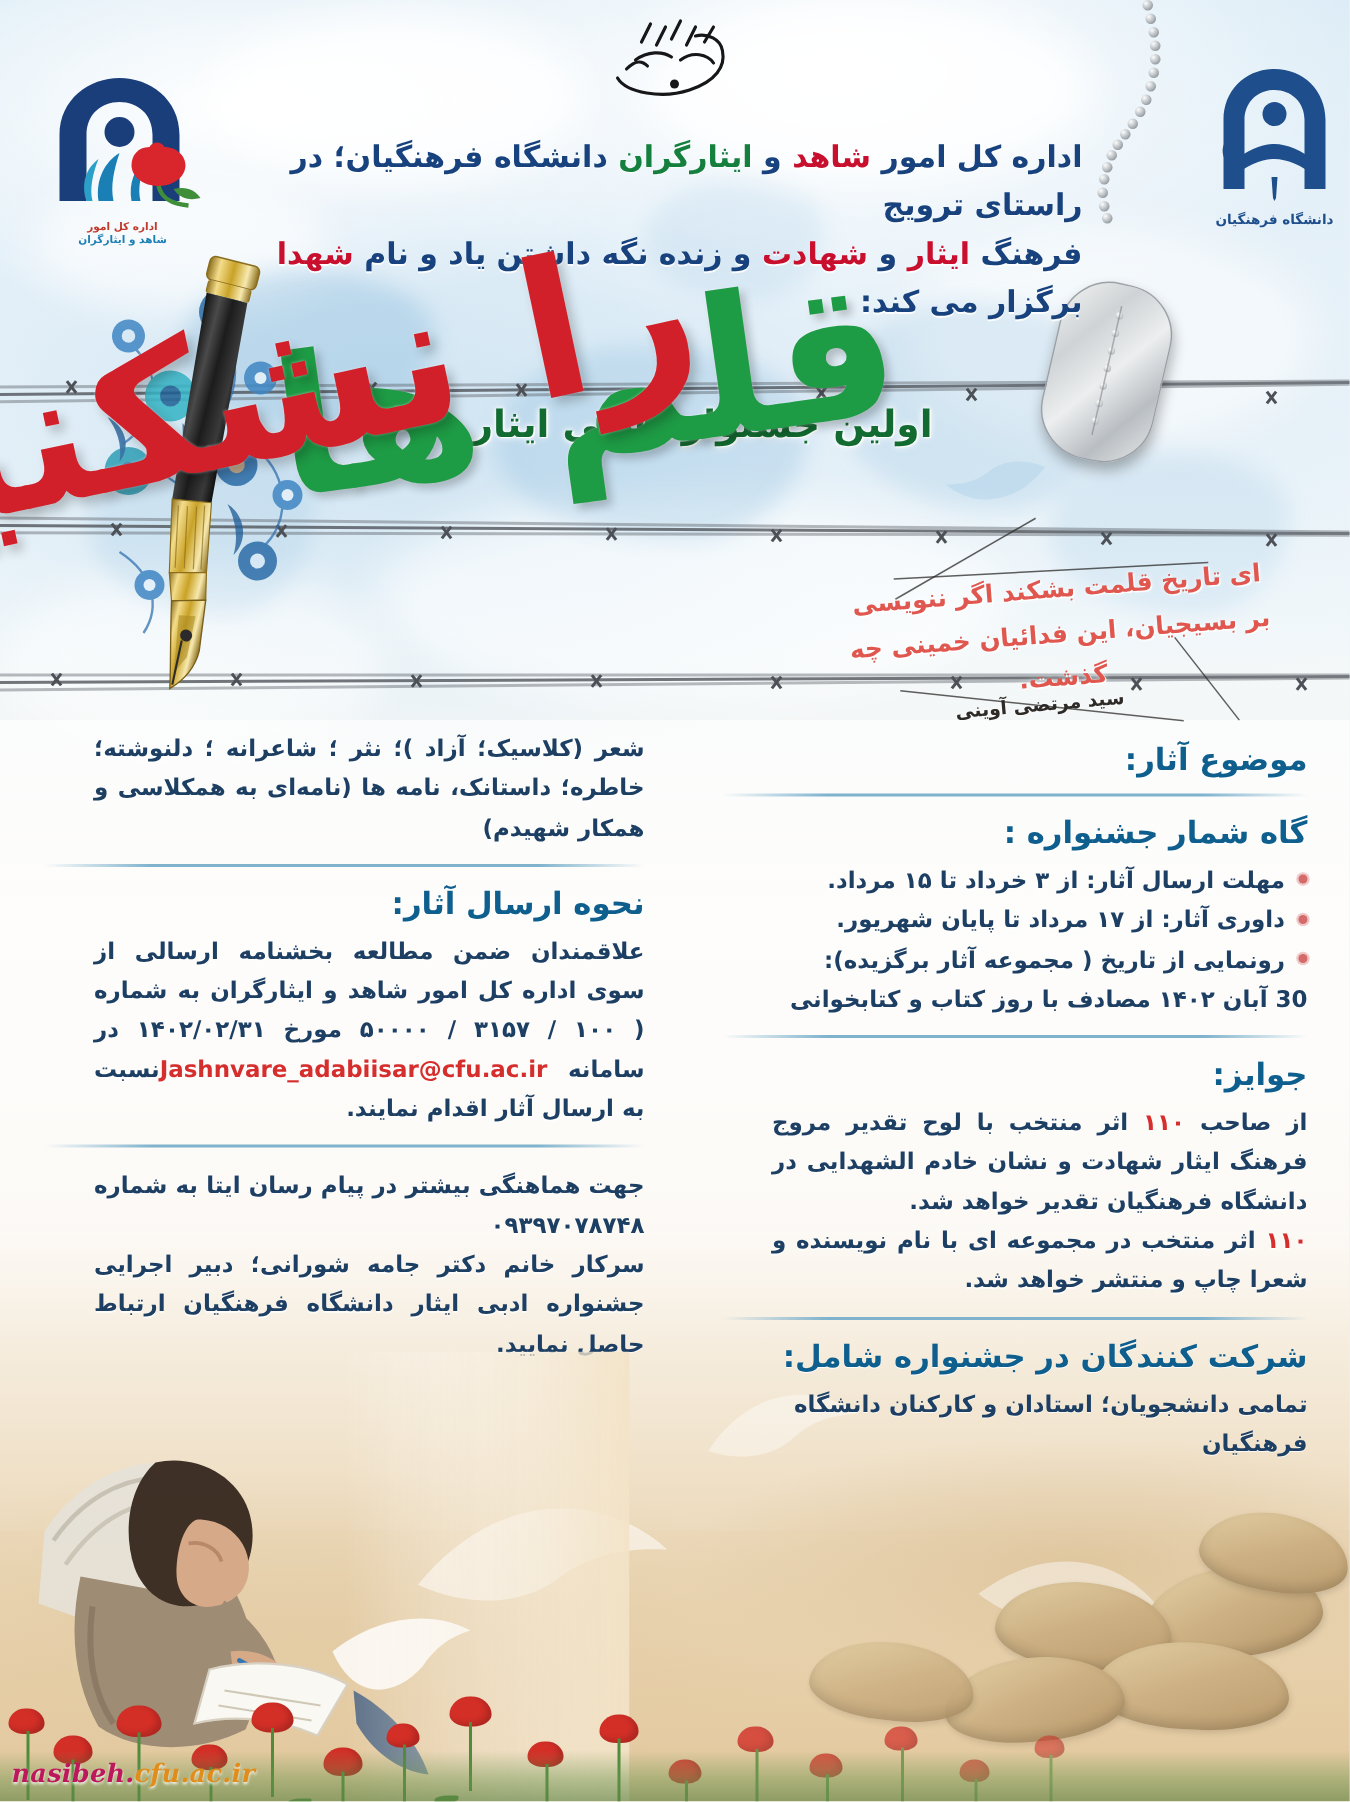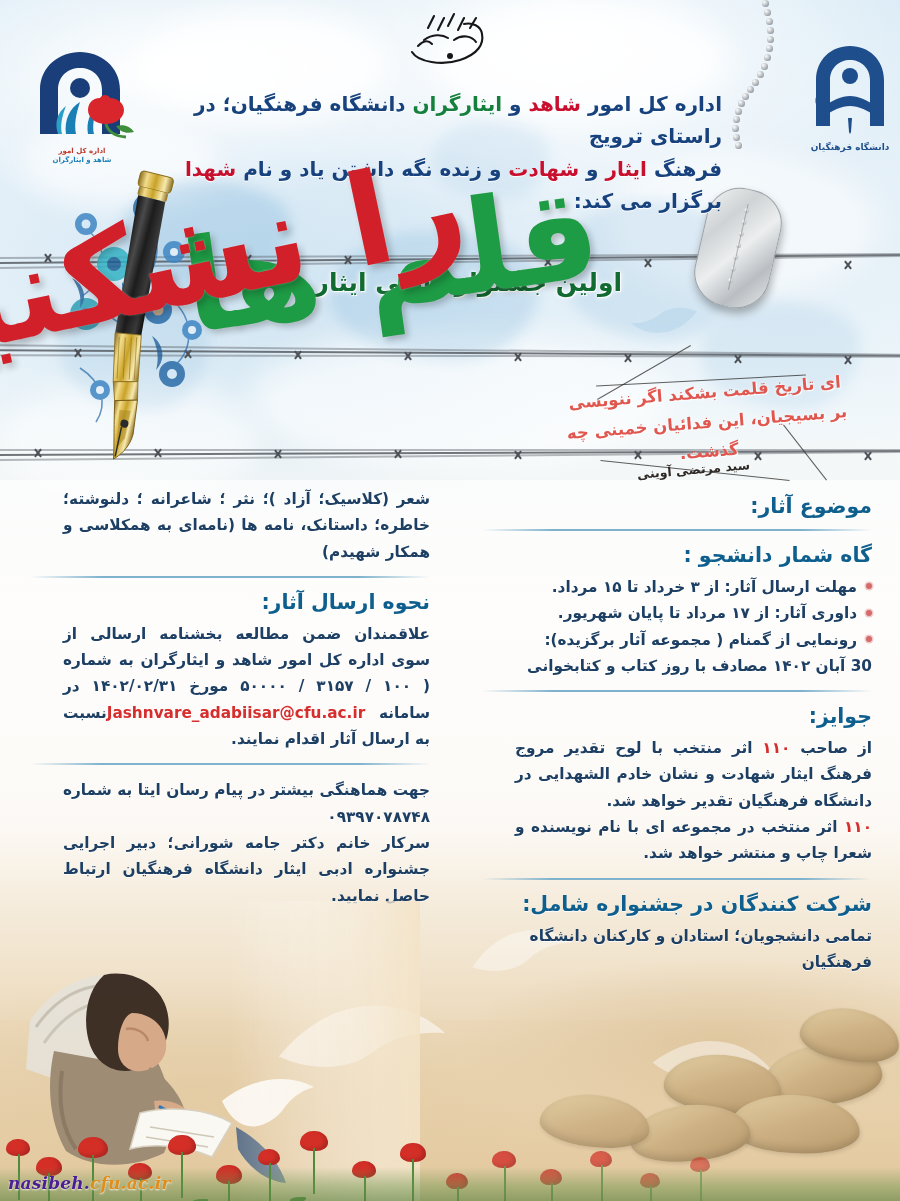--- a/index.html
+++ b/index.html
@@ -180,21 +180,21 @@
     box-shadow:inset 0 -4px 8px rgba(0,0,0,.14),1px 2px 4px rgba(0,0,0,.12);}
 
   
   .watermark{
     position:absolute;left:8px;bottom:8px;
     font-family:"DejaVu Serif","Liberation Serif",serif;
     font-style:italic;font-weight:bold;font-size:17px;
     direction:ltr;letter-spacing:.2px;
     text-shadow:0 1px 2px rgba(255,255,255,.9);
   }
-  .wm-a{color:#4c1d95;}
+  .wm-a{color:#be185d;}
   .wm-b{color:#e08d1c;}
 </style>
 </head>
 <body>
 
 <div id="poster">
 
   <div class="bg-sky"></div>
 
   <div>
@@ -531,25 +531,25 @@
   <div class="qline" style="left:770px;top:452px;width:70px;transform:rotate(52deg);"></div>
 
   <div class="col col-right">
 
     <div class="sec">
       <div class="sec-head">موضوع آثار:</div>
     </div>
     <div class="rule"></div>
 
     <div class="sec">
-      <div class="sec-head">گاه شمار دانشجو :</div>
+      <div class="sec-head">گاه شمار جشنواره :</div>
       <ul class="bullets sec-body">
         <li>مهلت ارسال آثار: از ۳ خرداد تا ۱۵ مرداد.</li>
         <li>داوری آثار: از ۱۷ مرداد تا پایان شهریور.</li>
-        <li>رونمایی از گمنام ( مجموعه آثار برگزیده):</li>
+        <li>رونمایی از تاریخ ( مجموعه آثار برگزیده):</li>
       </ul>
       <div class="sec-body">30 آبان ۱۴۰۲ مصادف با روز کتاب و کتابخوانی</div>
     </div>
     <div class="rule"></div>
 
     <div class="sec">
       <div class="sec-head">جوایز:</div>
       <div class="sec-body just">
         <span>از صاحب </span><span class="num-red">۱۱۰</span><span> اثر منتخب با لوح تقدیر مروج فرهنگ ایثار شهادت و نشان خادم الشهدایی در دانشگاه فرهنگیان تقدیر خواهد شد.</span>
       </div>

